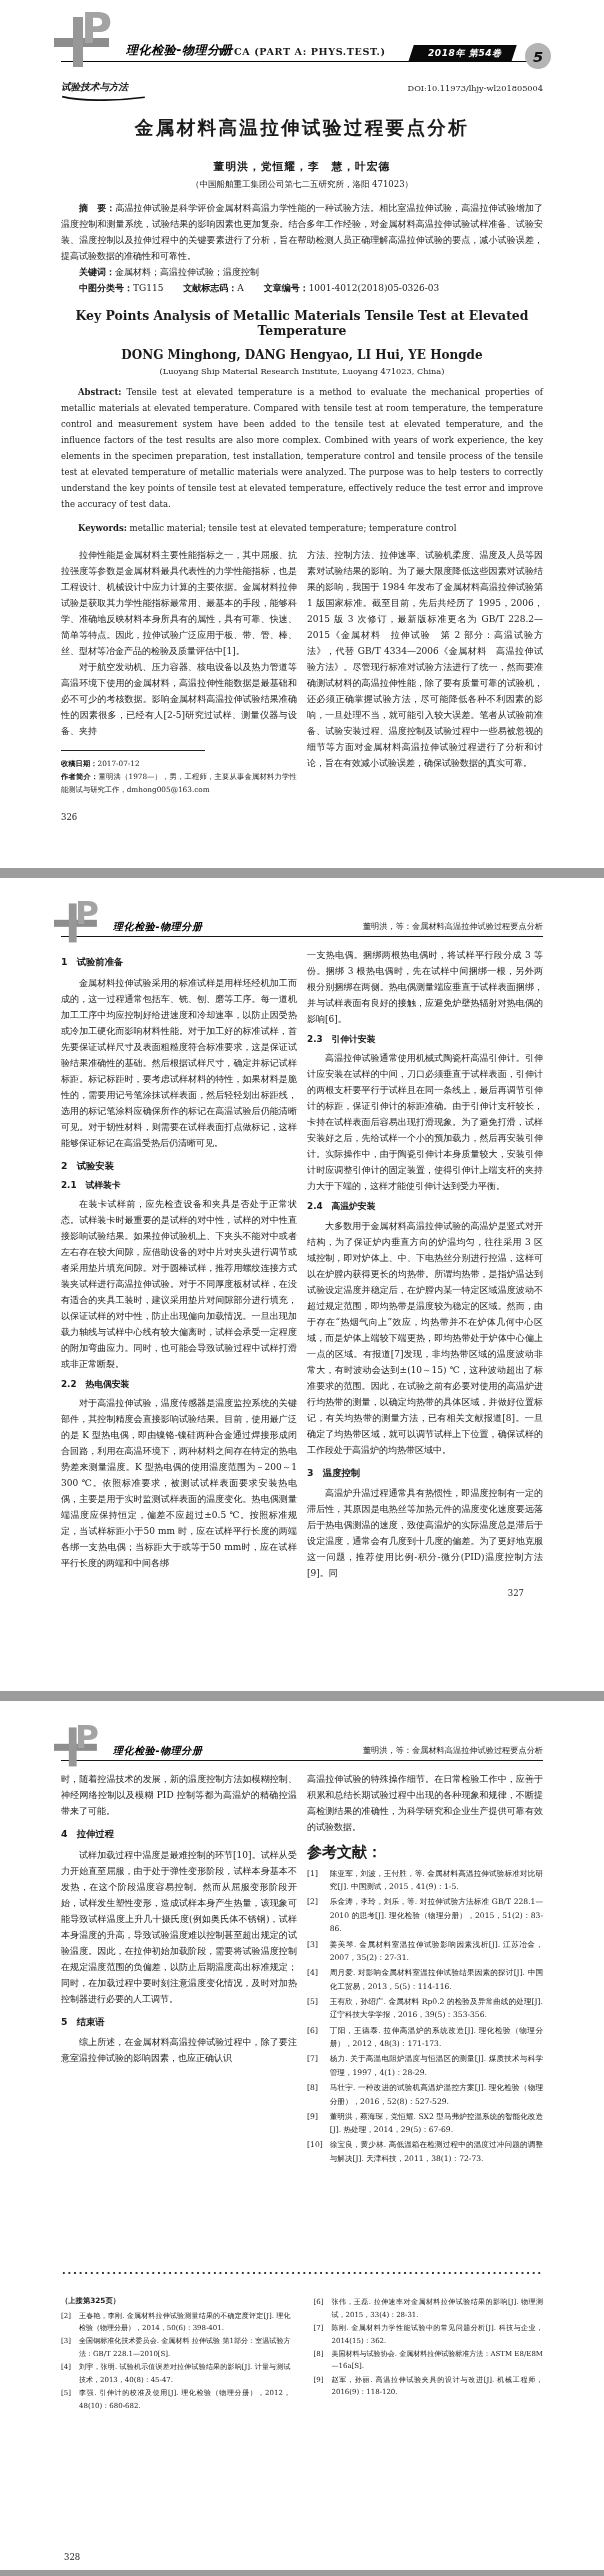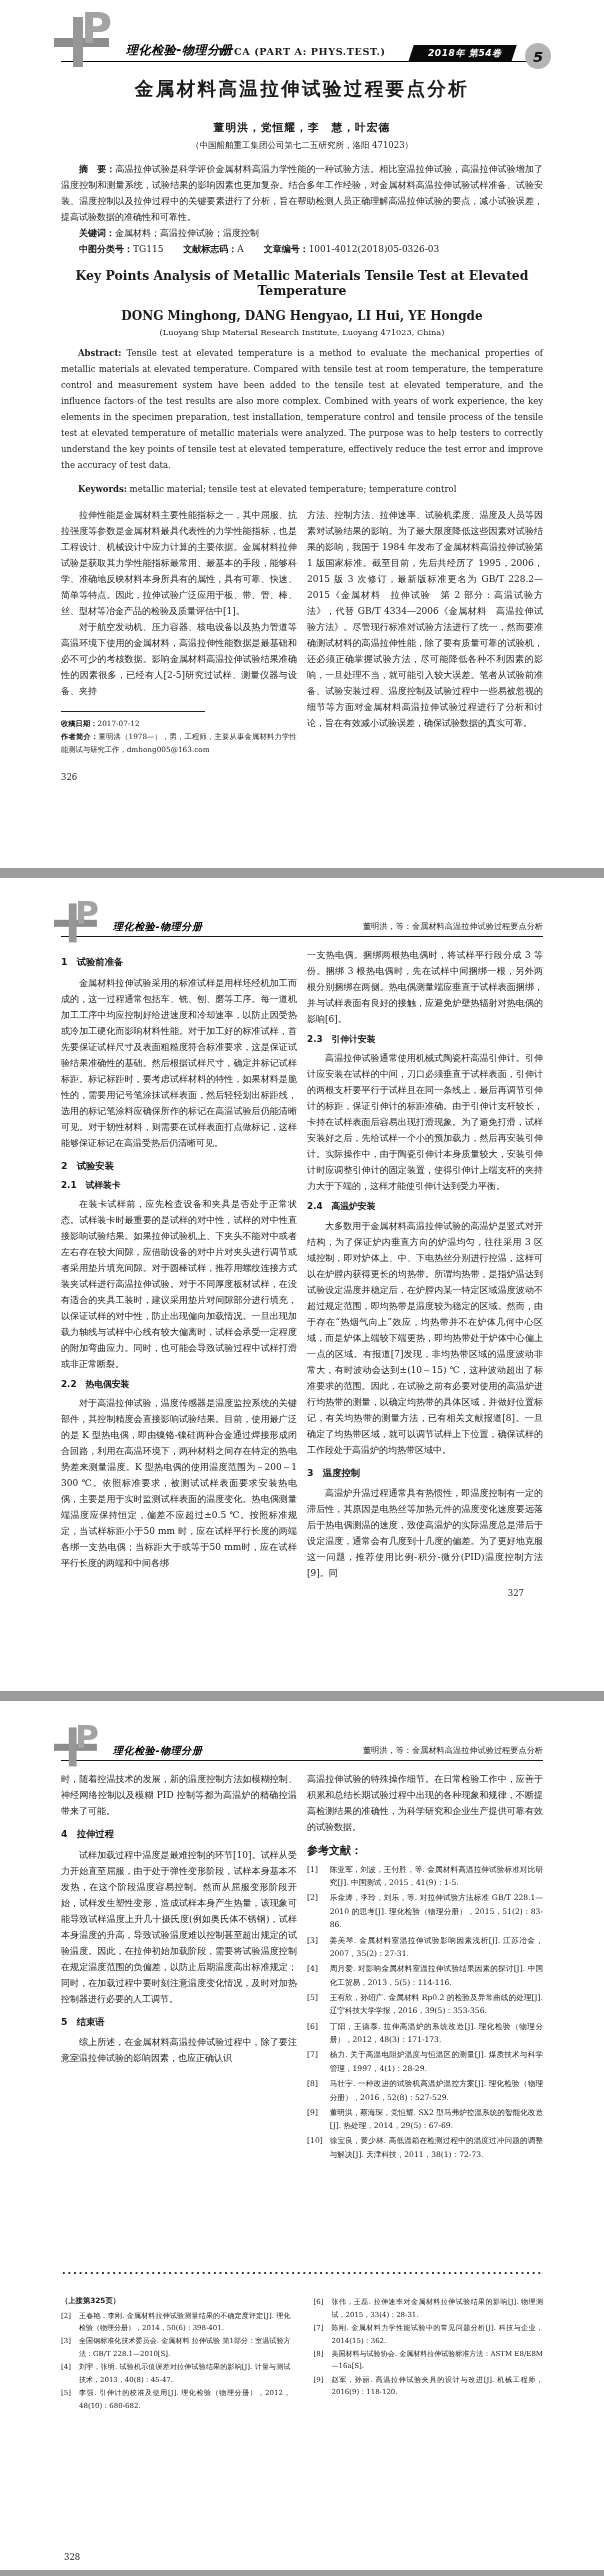--- a/index.html
+++ b/index.html
@@ -65,21 +65,21 @@
   .h1s{font-family:"DejaVu Sans",sans-serif;font-weight:bold;font-size:9.3px;margin:9px 0 5.6px 0;}
   .h2s{font-family:"DejaVu Sans",sans-serif;font-weight:bold;font-size:8.8px;margin:6.8px 0 4.5px 0;}
   .footnote{margin-top:11.3px;}
   .fn-rule{width:144px;border-top:0.8px solid #222;margin-bottom:5.6px;}
   .fn{font-size:7.3px;line-height:13px;text-align:justify;margin:0;}
   .pagenum{font-size:8.5px;margin-top:16px;}
   .pagenum-r{font-size:8.5px;margin-top:6.8px;text-align:right;padding-right:19px;}
   .pn3{position:absolute;left:64px;bottom:9px;font-size:8.5px;}
 
   
-  .refs-h{font-family:"DejaVu Sans",sans-serif;font-weight:bold;font-size:11px;margin:8px 0 4.5px 0;}
+  .refs-h{font-family:"DejaVu Sans",sans-serif;font-weight:bold;font-size:15px;margin:8px 0 4.5px 0;}
   .ref{display:flex;font-size:7.6px;line-height:13.5px;margin-bottom:1.7px;}
   .ref-num{width:22.6px;flex:none;}
   .ref-text{flex:1;text-align:justify;}
 
   
   .cols3{min-height:486px;align-items:flex-start;}
   .orn{margin-top:13.5px;height:4px;
        background-image:radial-gradient(circle,#333 0.7px,transparent 0.9px);
        background-size:5.6px 4px;background-repeat:repeat-x;background-position:0 center;}
   .contsec{display:flex;gap:23px;margin-top:21.5px;}
@@ -103,20 +103,29 @@
           <div class="logo-p">P</div>
         </div>
         <div class="mast1">理化检验-物理分册</div>
         <div class="mast-en">PTCA (PART A: PHYS.TEST.)</div>
         <div class="banner">
           <span class="banner-bar"><span class="banner-text">2018年 第54卷</span></span>
         </div>
         <div class="issue-circle">5</div>
       </div>
 
+      <div class="tagrow">
+        <div>
+          <div class="coltag">试验技术与方法</div>
+          <svg class="swoosh" width="85" height="6.8" viewBox="0 0 150 12">
+              <path d="M2 3 C34 11, 96 11, 148 4" stroke="#111" stroke-width="3" fill="none"></path>
+            </svg>
+        </div>
+        <div class="doi">DOI:10.11973/lhjy-wl201805004</div>
+      </div>
 
       <div class="title-cn">金属材料高温拉伸试验过程要点分析</div>
       <div class="authors-cn">董明洪，党恒耀，李　慧，叶宏德</div>
       <div class="affil-cn">（中国船舶重工集团公司第七二五研究所，洛阳 471023）</div>
 
       <p class="cnp abs"><b class="hei">摘　要：</b><span>高温拉伸试验是科学评价金属材料高温力学性能的一种试验方法。相比室温拉伸试验，高温拉伸试验增加了温度控制和测量系统，试验结果的影响因素也更加复杂。结合多年工作经验，对金属材料高温拉伸试验试样准备、试验安装、温度控制以及拉伸过程中的关键要素进行了分析，旨在帮助检测人员正确理解高温拉伸试验的要点，减小试验误差，提高试验数据的准确性和可靠性。</span></p>
       <p class="cnp kw"><b class="hei">关键词：</b><span>金属材料；高温拉伸试验；温度控制</span></p>
       <p class="cnp clc">
         <span class="clc-item"><b class="hei">中图分类号：</b><span>TG115</span></span>
         <span class="clc-item"><b class="hei">文献标志码：</b><span>A</span></span>

